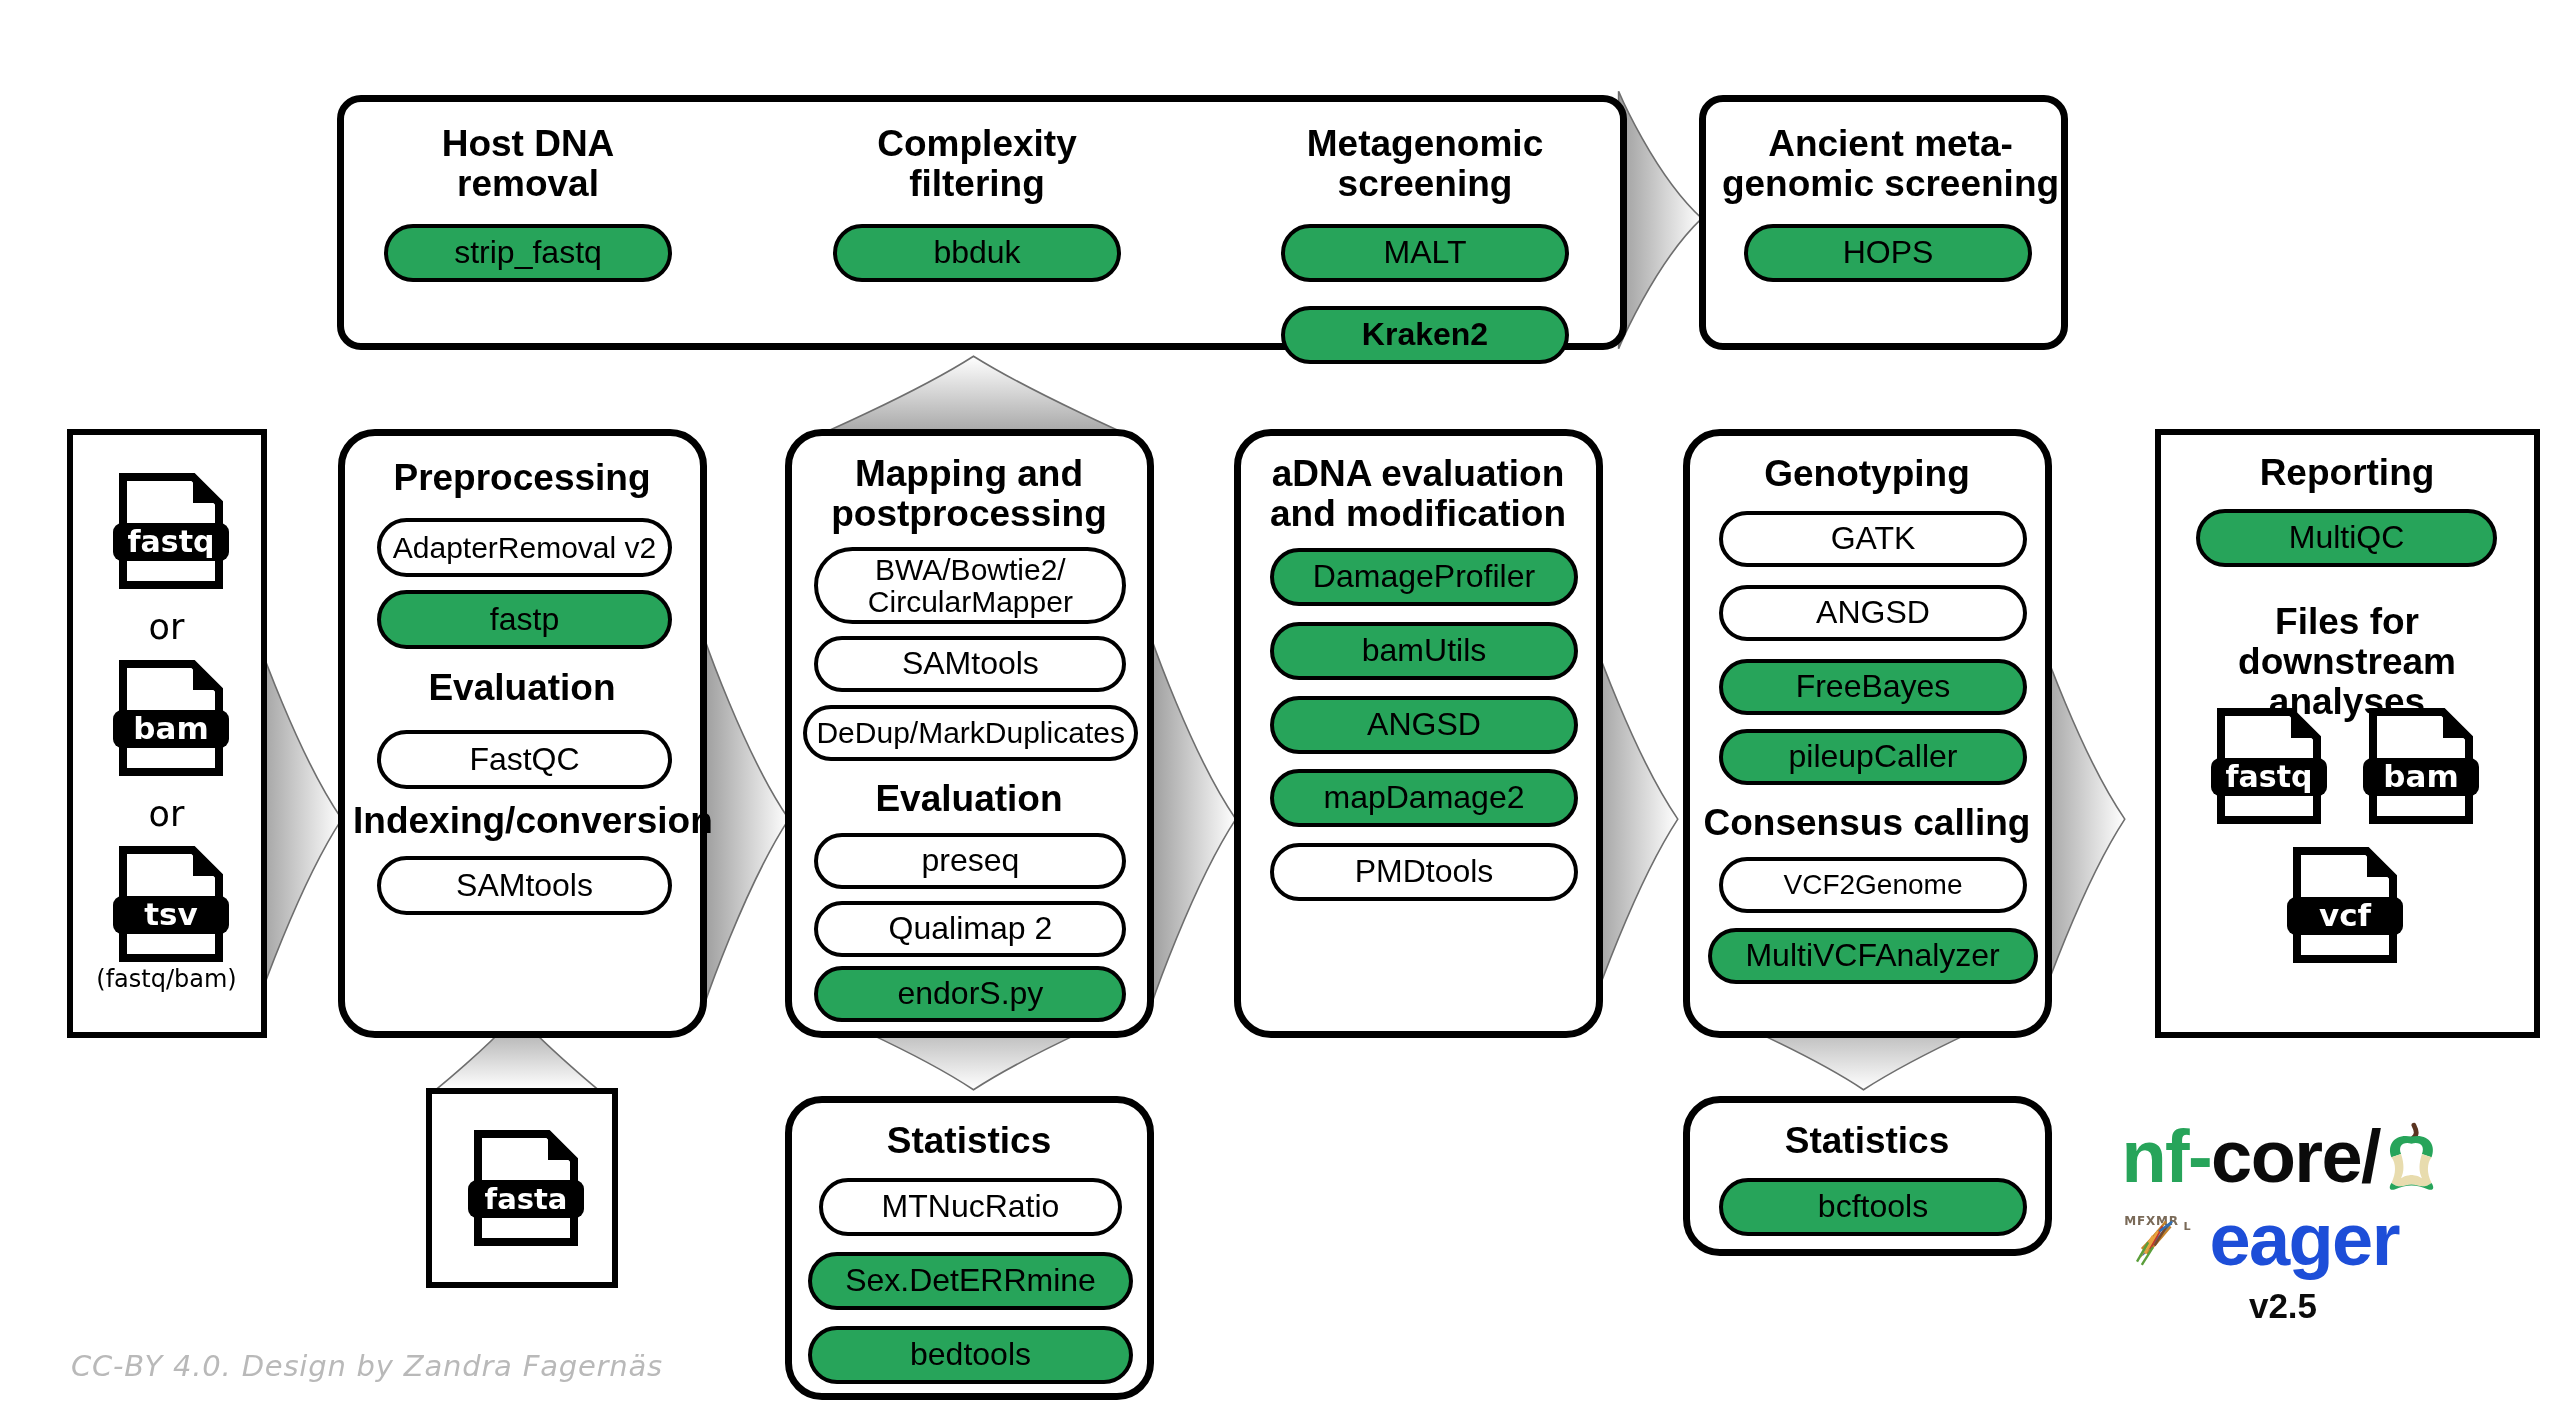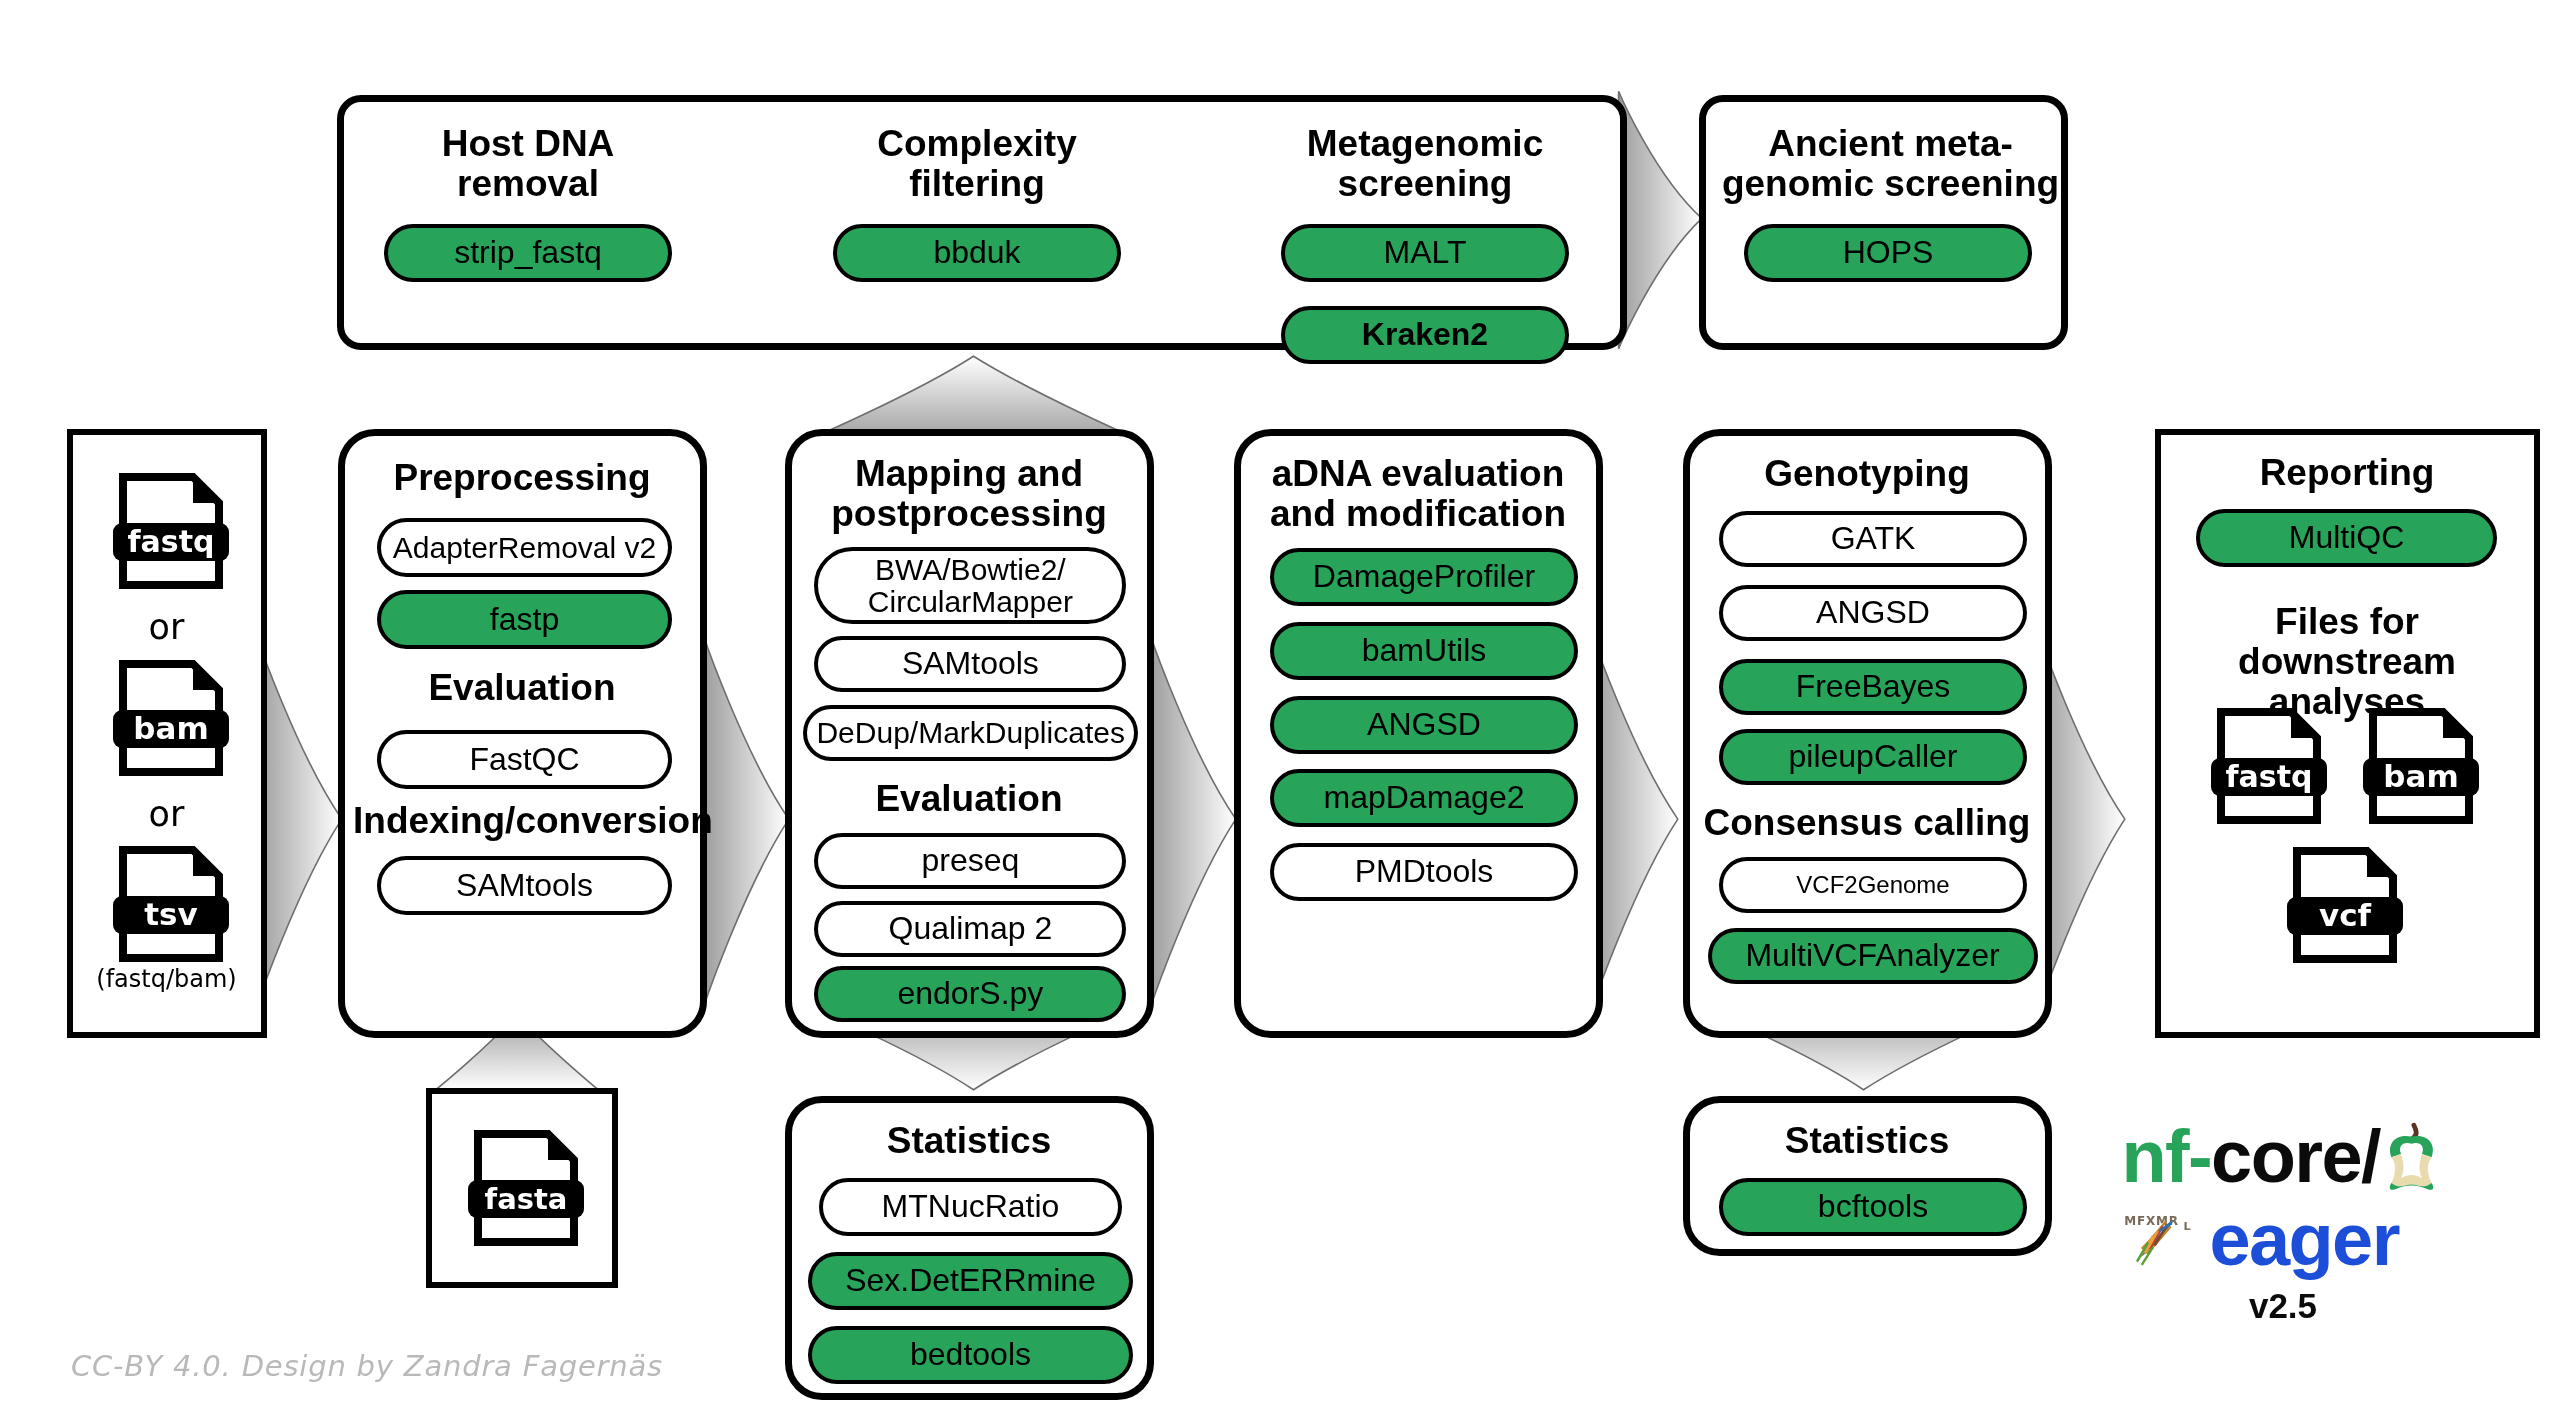--- a/index.html
+++ b/index.html
@@ -337,21 +337,21 @@
     </div>
     <div class="pill green" style="position:absolute; left:29px; top:223px; width:308px; height:56px; font-size:32px;">
       <span>FreeBayes</span>
     </div>
     <div class="pill green" style="position:absolute; left:29px; top:293px; width:308px; height:56px; font-size:32px;">
       <span>pileupCaller</span>
     </div>
 
     <div class="panel-title" style="position:absolute; left:0; top:367px; width:354px; font-size:37px;">Consensus calling</div>
 
-    <div class="pill" style="position:absolute; left:29px; top:421px; width:308px; height:56px; font-size:24px;">
+    <div class="pill" style="position:absolute; left:29px; top:421px; width:308px; height:56px; font-size:28px;">
       <span>VCF2Genome</span>
     </div>
     <div class="pill green" style="position:absolute; left:17.6px; top:492px; width:330px; height:56px; font-size:32px;">
       <span>MultiVCFAnalyzer</span>
     </div>
   </div>
 
   <div class="panel round" style="left:1683px; top:1096px; width:369px; height:160px;">
     <div class="panel-title" style="position:absolute; left:0; top:17.6px; width:354px; font-size:37px;">Statistics</div>
     <div class="pill green" style="position:absolute; left:29px; top:75px; width:308px; height:58px; font-size:32px;">

